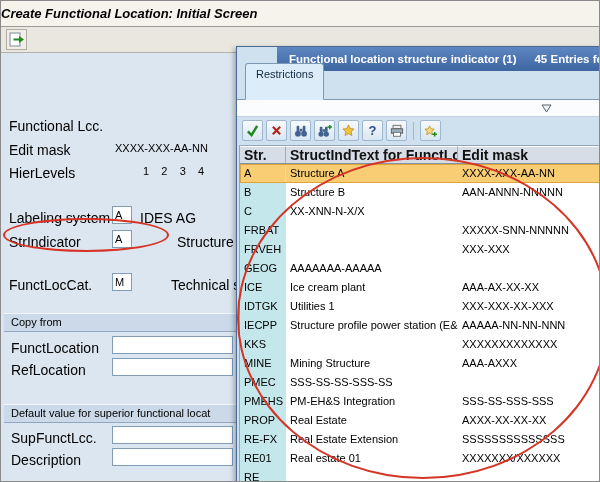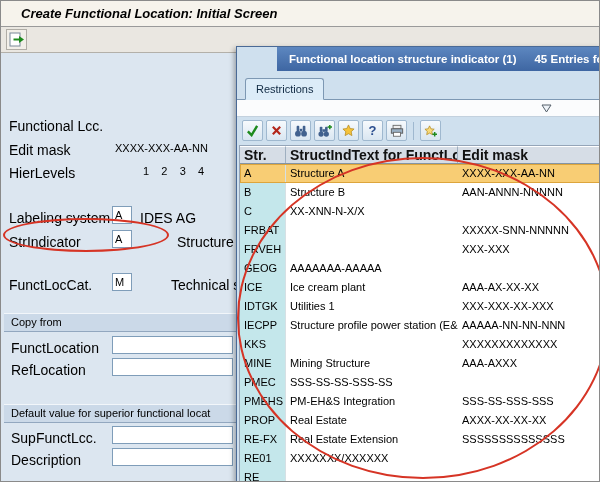--- a/index.html
+++ b/index.html
@@ -3,21 +3,21 @@
 <meta charset="utf-8">
 <style>
   * { margin:0; padding:0; box-sizing:border-box; }
   body { margin:0; font-family:"Liberation Sans", sans-serif; }
   .screen { position:relative; width:600px; height:482px; overflow:hidden;
             background:#fff; border:1px solid #8a8a8a; }
 
   
   .titlebar { position:absolute; left:0; top:0; right:0; height:26px;
               background:#f6f3ec; border-bottom:1px solid #9a9a9a;
-              display:flex; align-items:center; padding-left:20px; }
+              display:flex; align-items:center; padding-left:0; }
   .titlebar span { font-size:13px; font-weight:bold; font-style:italic; color:#000; white-space:nowrap; }
   .app-toolbar { position:absolute; left:0; top:26px; right:0; height:26px;
                  background:#eae7e1; border-bottom:1px solid #b3b0a9; }
   .tb-btn { position:absolute; left:5px; top:2px; width:21px; height:21px;
             background:#f2efe9; border:1px solid #b0ada6; display:flex;
             align-items:center; justify-content:center; padding:0; cursor:pointer; }
   .form-area { position:absolute; left:0; top:52px; right:0; bottom:0; background:#dce6f0; }
 
   .lbl { position:absolute; font-size:14px; color:#000; white-space:nowrap; }
   .val { position:absolute; font-size:11px; color:#000; white-space:pre; }
@@ -34,21 +34,21 @@
   .popup { position:absolute; left:235px; top:45px; width:365px; height:437px;
            background:#cfe0ee; border:1px solid #4a6a96; z-index:10;
            box-shadow:-2px 2px 5px rgba(0,0,0,0.3); }
   .p-titlebar { position:absolute; left:0; top:0; right:0; height:24px;
                 background:linear-gradient(#5d87c0,#3e66a2); color:#fff;
                 display:flex; align-items:center; gap:6px; padding:0 6px; cursor:move;margin-left:40px; }
   .p-title { font-size:11.5px; font-weight:bold; white-space:nowrap; }
   .p-entries { font-size:11.5px; font-weight:bold; margin-left:12px; white-space:nowrap; }
   .p-tabstrip { position:absolute; left:0; top:24px; right:0; height:29px;
                 border-bottom:1px solid #7d98b3; }
-  .p-tab { position:absolute; left:8px; bottom:-1px; height:22px; padding:0 10px;
+  .p-tab { position:absolute; left:8px; bottom:-1px; height:37px; padding:0 10px;
            background:#dcecf8; border:1px solid #7d98b3; border-bottom:1px solid #dcecf8;
            border-radius:3px 3px 0 0; font-size:11px; line-height:20px; color:#102a43;
            cursor:pointer; }
   .p-collapsed { position:absolute; left:0; top:53px; right:0; height:17px;
                  background:#fbfcfd; border-bottom:1px solid #c3d1de; }
   .expand-tri { position:absolute; right:48px; top:4px; cursor:pointer; }
   .p-toolbar { position:absolute; left:0; top:70px; right:0; height:27px;
                display:flex; align-items:center; gap:3px; padding-left:5px; }
   .icon-btn { width:21px; height:21px; background:linear-gradient(#f7fafd,#d9e6f1);
               border:1px solid #9fb8cf; border-radius:2px; display:flex;
@@ -294,20 +294,21 @@
           </div>
 
           <div class="t-row">
             <span class="cell c-str w1">RE-FX</span>
             <span class="cell c-txt w2">Real Estate Extension</span>
             <span class="cell c-mask w3">SSSSSSSSSSSSSS</span>
           </div>
 
           <div class="t-row">
             <span class="cell c-str w1">RE01</span>
+            <span class="cell c-txt w2">Real estate 01</span>
             <span class="cell c-mask w3">XXXXXXX/XXXXXX</span>
           </div>
 
           <div class="t-row">
             <span class="cell c-str w1">RE</span>
             <span class="cell c-txt w2"></span>
             <span class="cell c-mask w3"></span>
           </div>
         </div>
     </div>

